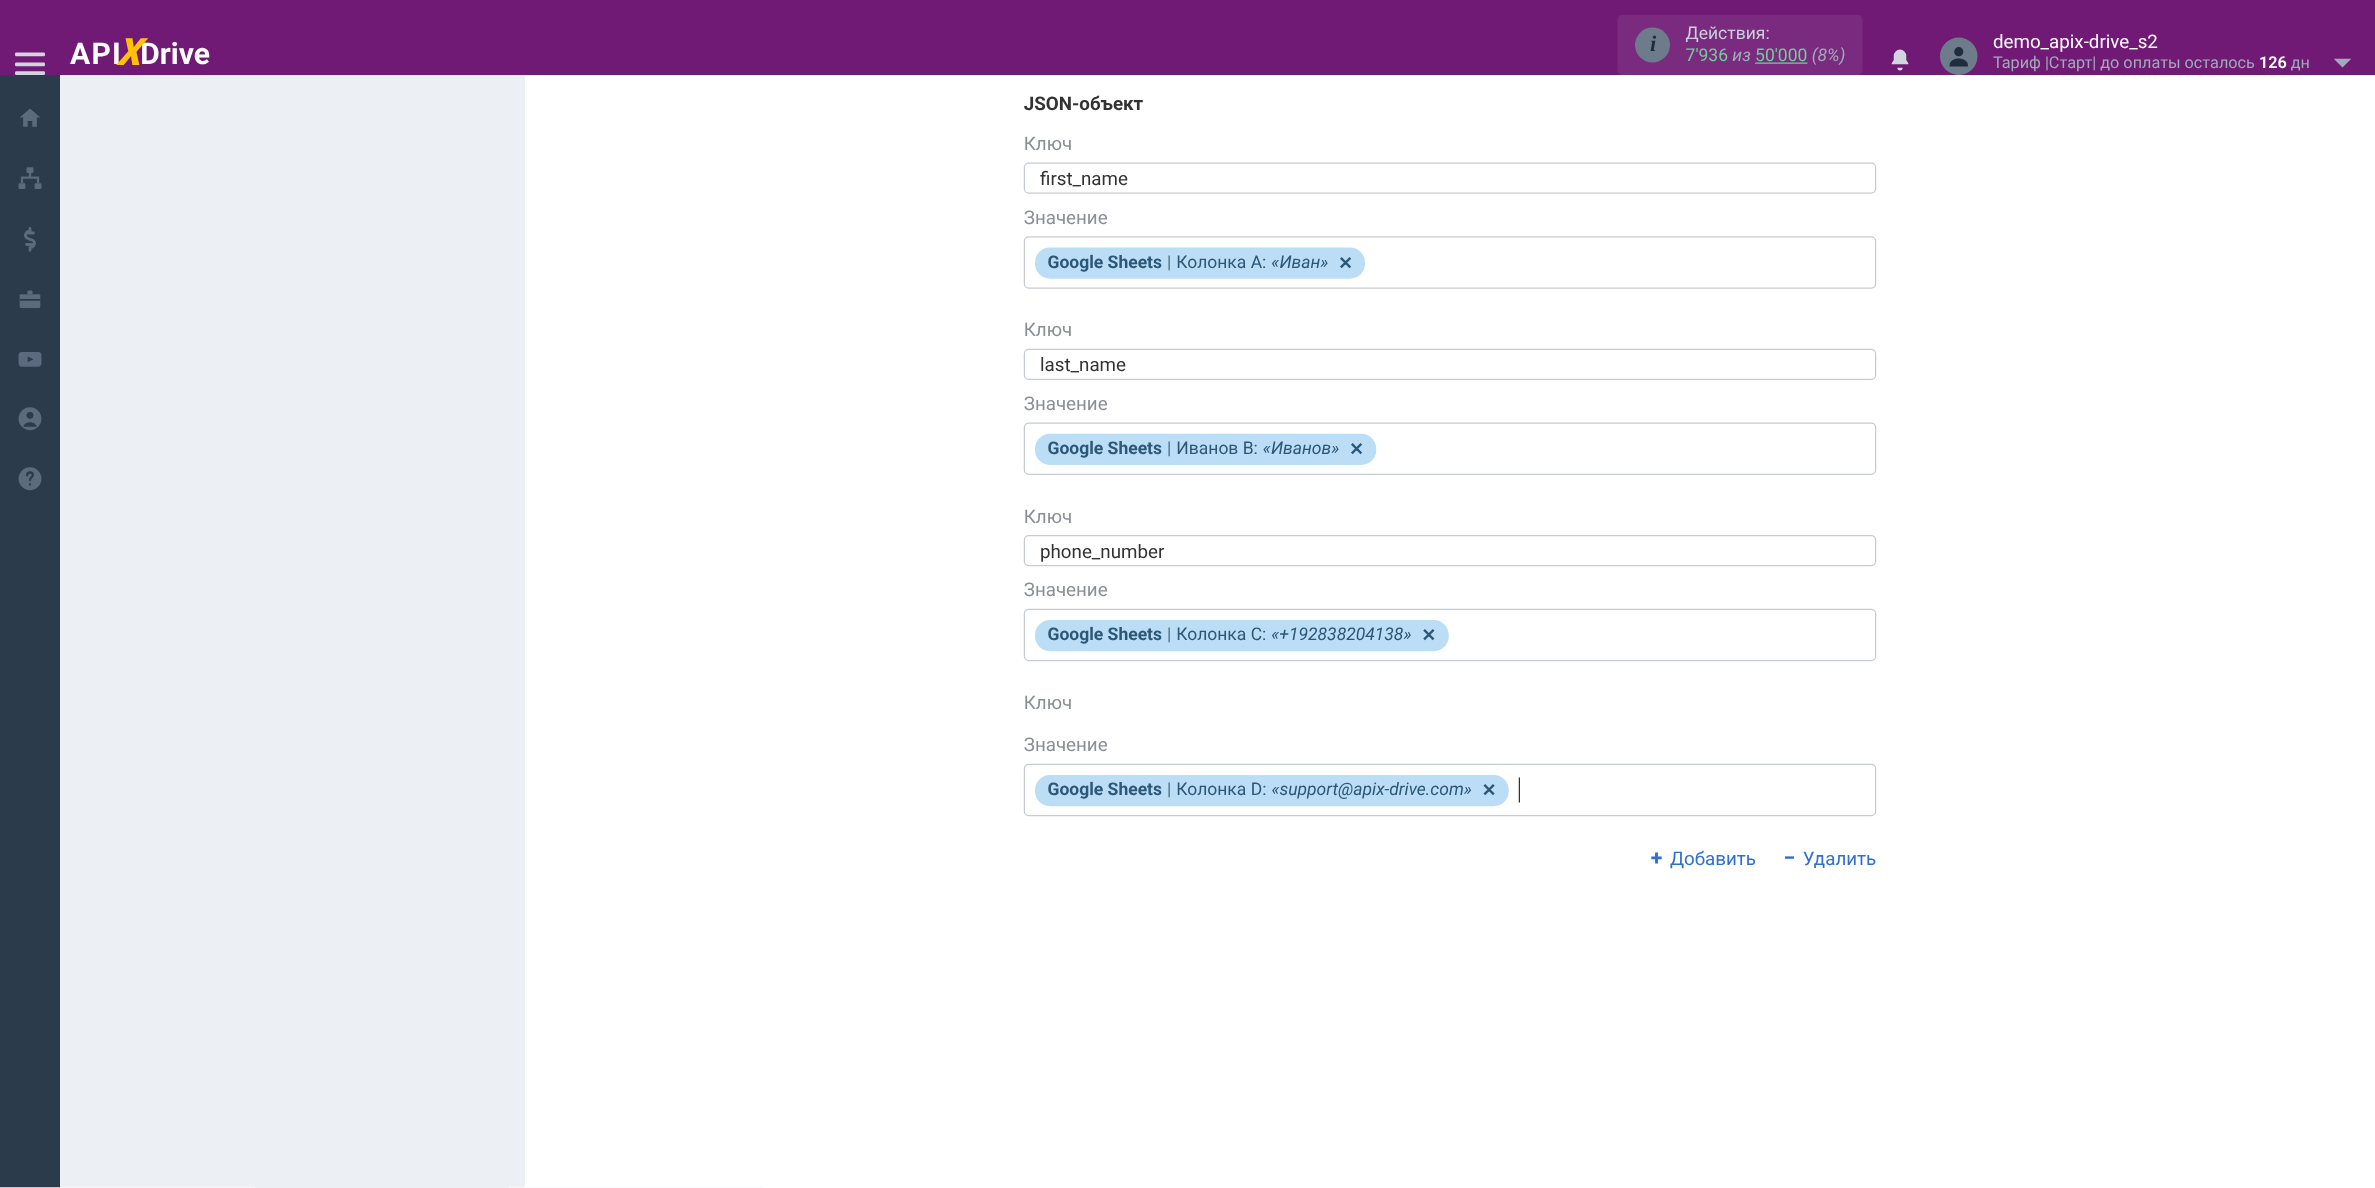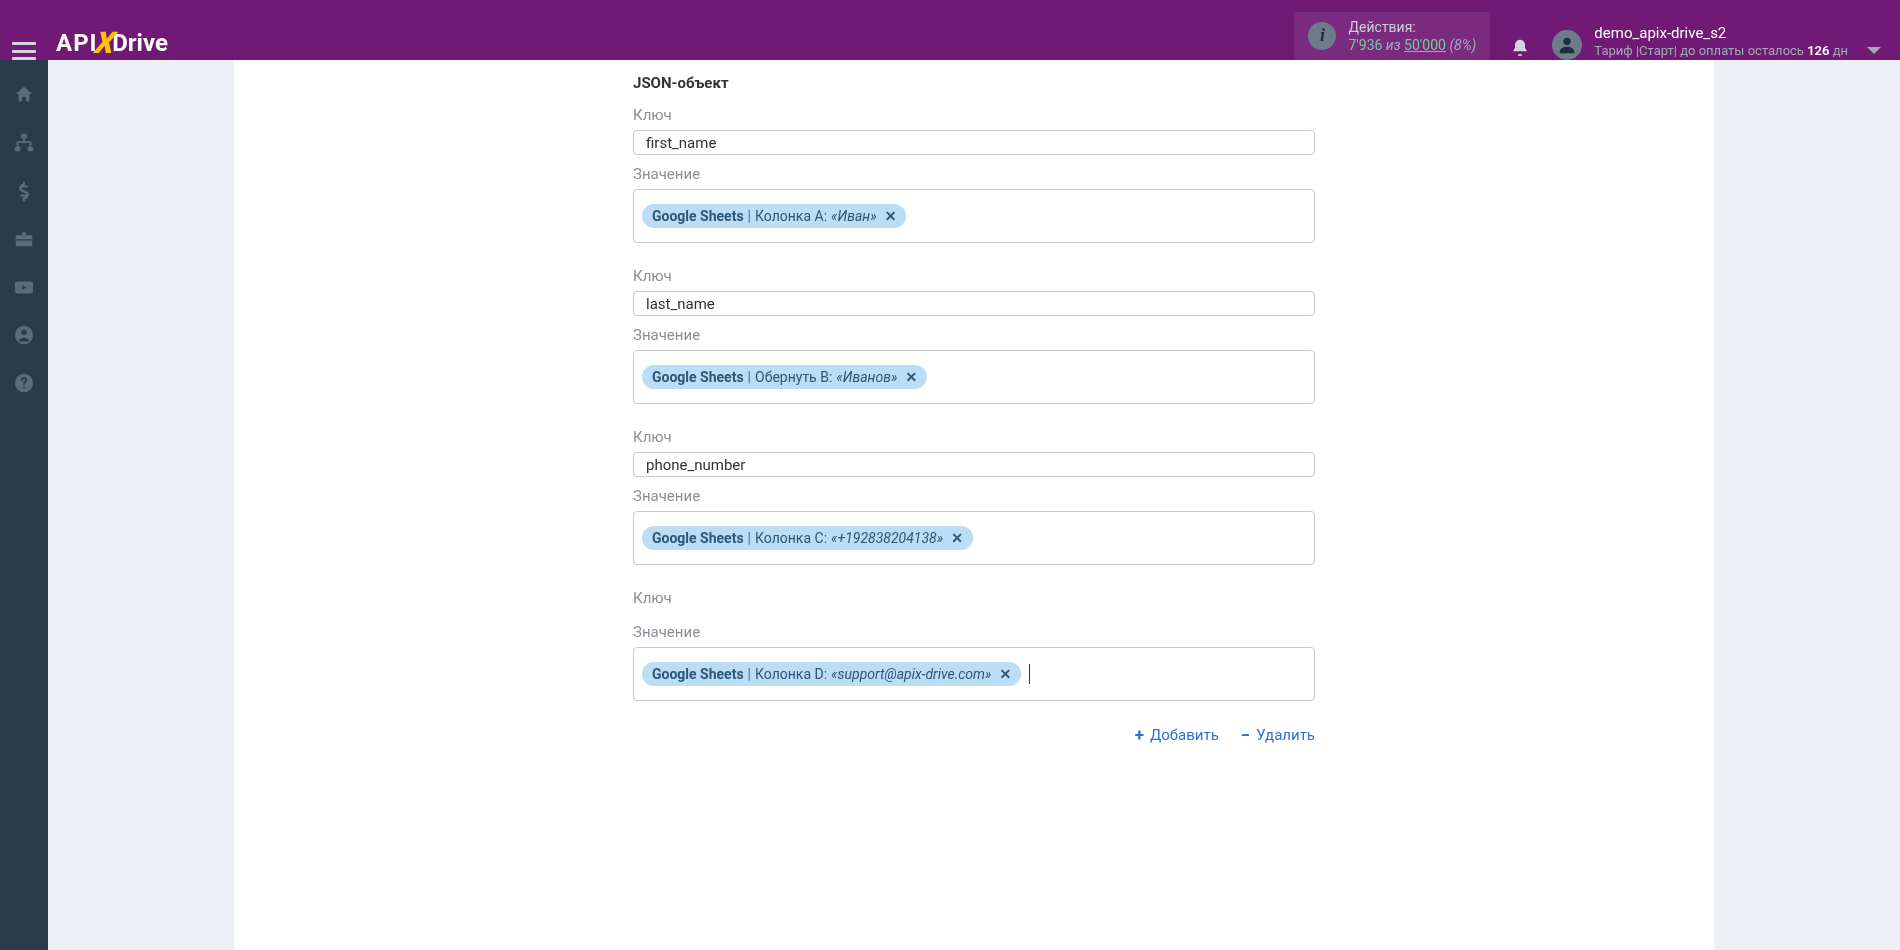--- a/index.html
+++ b/index.html
@@ -30,28 +30,28 @@
 .user-block .tariff { color: #a0abb8; font-size: 13px; }
 .user-block .tariff .days { color: #fff; font-weight: 600; }
 .chev-down { margin-left: 18px; margin-right: 6px; cursor: pointer; }
 .chev-down svg { fill: #a0abb8; width: 16px; height: 10px; }
 
 .main-wrap { display: flex; height: calc(100vh - 60px); }
 
 .sidebar { width: 48px; background: #2C3B4B; display: flex; flex-direction: column; align-items: center; padding-top: 24px; gap: 26px; }
 .sidebar .nav-icon { width: 22px; height: 22px; fill: #5a6b7d; cursor: pointer; }
 
-.content-area { flex: 1; display: flex; justify-content: center; overflow-y: auto; }
+.content-area { flex: 1; display: flex; justify-content: flex-end; overflow-y: auto; }
 .page-card { background: #fff; width: 1480px; max-width: calc(100% - 40px); padding: 14px 0 40px; }
 .form-inner { width: 682px; margin: 0 auto; }
 
 .section-title { font-weight: 700; font-size: 15px; color: #333; margin-bottom: 14px; }
 .field-label { font-size: 15px; color: #8a8f96; margin-bottom: 6px; }
 .text-input { width: 100%; height: 25px; border: 1px solid #c6cbd1; border-radius: 4px; padding: 0 12px; font-size: 15px; color: #333; outline: none; }
-.value-box { width: 100%; min-height: 42px; border: 1px solid #c6cbd1; border-radius: 4px; padding: 14px 8px; display: flex; align-items: center; gap: 6px; flex-wrap: wrap; }
+.value-box { width: 100%; min-height: 42px; border: 1px solid #c6cbd1; border-radius: 4px; padding: 2px 8px; display: flex; align-items: center; gap: 6px; flex-wrap: wrap; }
 .chip { background: #BBDDF6; color: #2c5777; border-radius: 12px; padding: 4px 10px; font-size: 14px; display: flex; align-items: center; gap: 4px; }
 .chip .bold { font-weight: 700; }
 .chip .sep { color: #4a6d8a; }
 .chip .col { color: #2c5777; }
 .chip .sample { font-style: italic; color: #2c5777; }
 .chip .remove { margin-left: 4px; font-weight: 700; cursor: pointer; color: #2c5777; }
 .caret-line { width: 1px; height: 20px; background: #333; margin-left: 2px; }
 .pair-group { margin-bottom: 24px; }
 
 .action-row { display: flex; justify-content: flex-end; gap: 22px; margin-top: 2px; margin-bottom: 28px; }
@@ -157,21 +157,21 @@
                   <span class="sep">|</span>
                   <span class="col">Колонка A:</span> 
                   <span class="sample">«Иван»</span>
                   <span class="remove">✕</span>
                 </span>
               </div></div>
             <div class="pair-group"><div class="field-label">Ключ</div><input class="text-input" value="last_name" style=""><div style="height:10px"></div><div class="field-label">Значение</div><div class="value-box">
                 <span class="chip">
                   <span class="bold">Google Sheets</span>
                   <span class="sep">|</span>
-                  <span class="col">Обернуть B:</span> 
+                  <span class="col">Иванов B:</span> 
                   <span class="sample">«Иванов»</span>
                   <span class="remove">✕</span>
                 </span>
               </div></div>
             <div class="pair-group"><div class="field-label">Ключ</div><input class="text-input" value="phone_number" style=""><div style="height:10px"></div><div class="field-label">Значение</div><div class="value-box">
                 <span class="chip">
                   <span class="bold">Google Sheets</span>
                   <span class="sep">|</span>
                   <span class="col">Колонка C:</span> 
                   <span class="sample">«+192838204138»</span>

